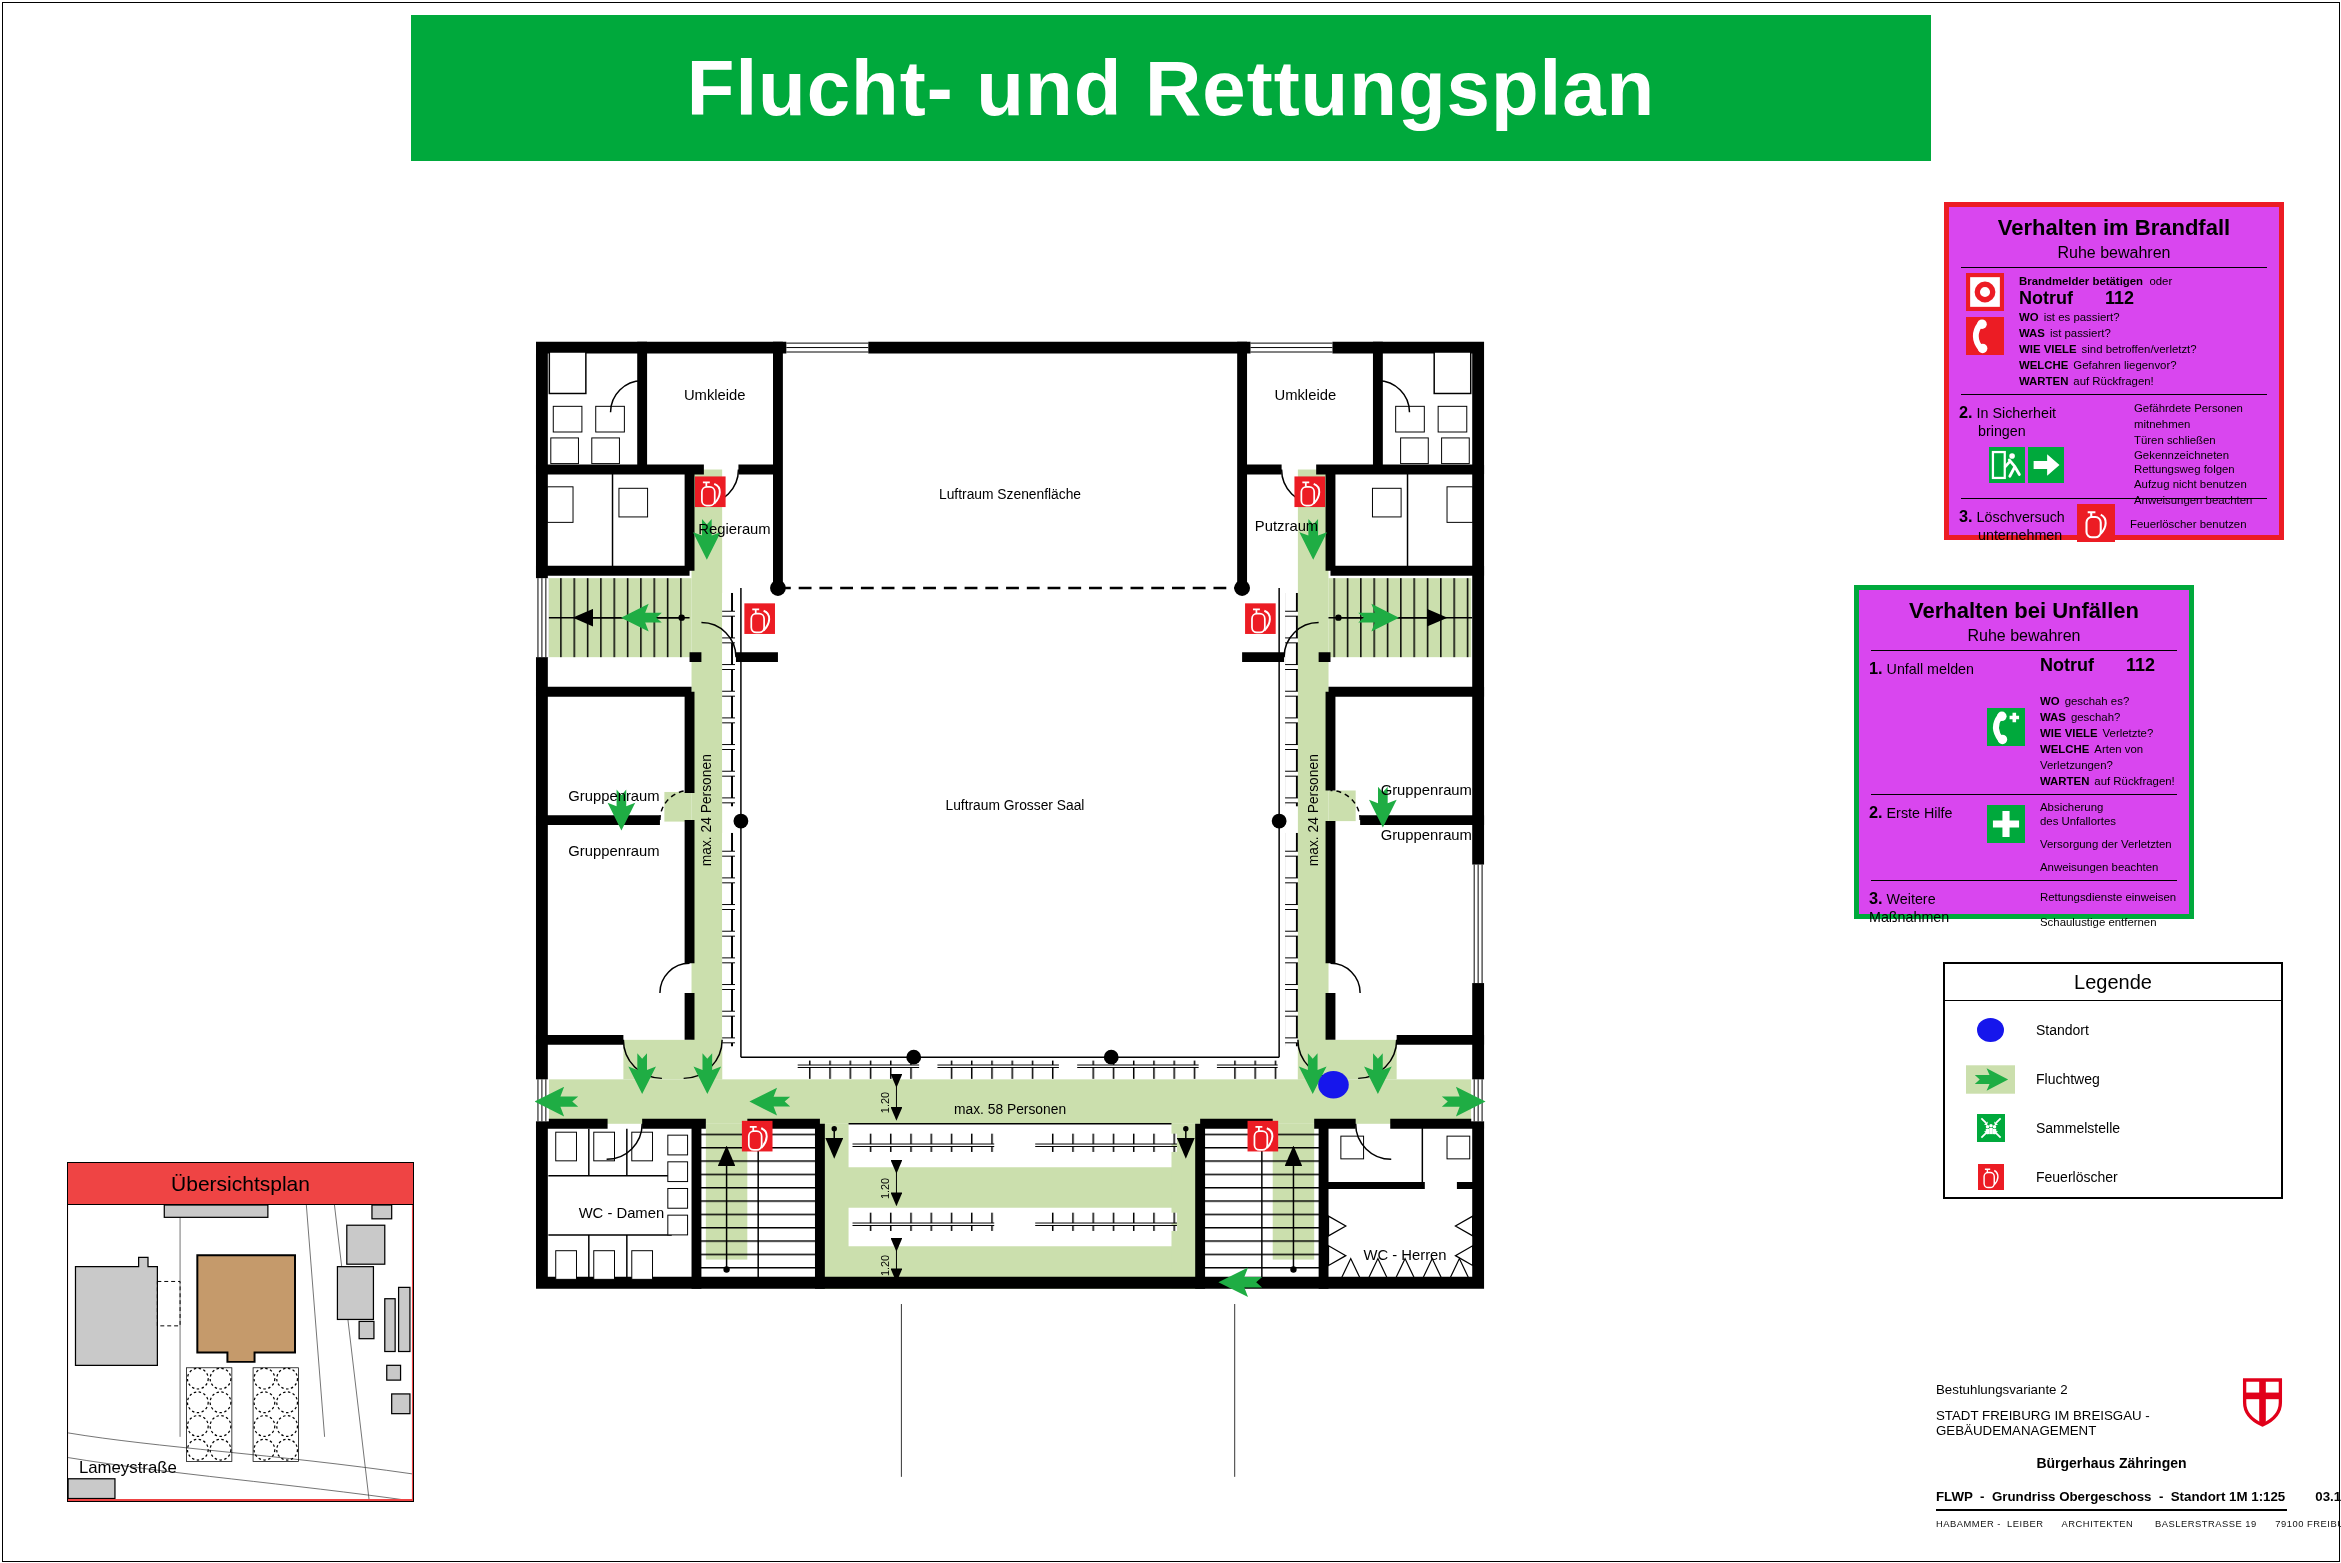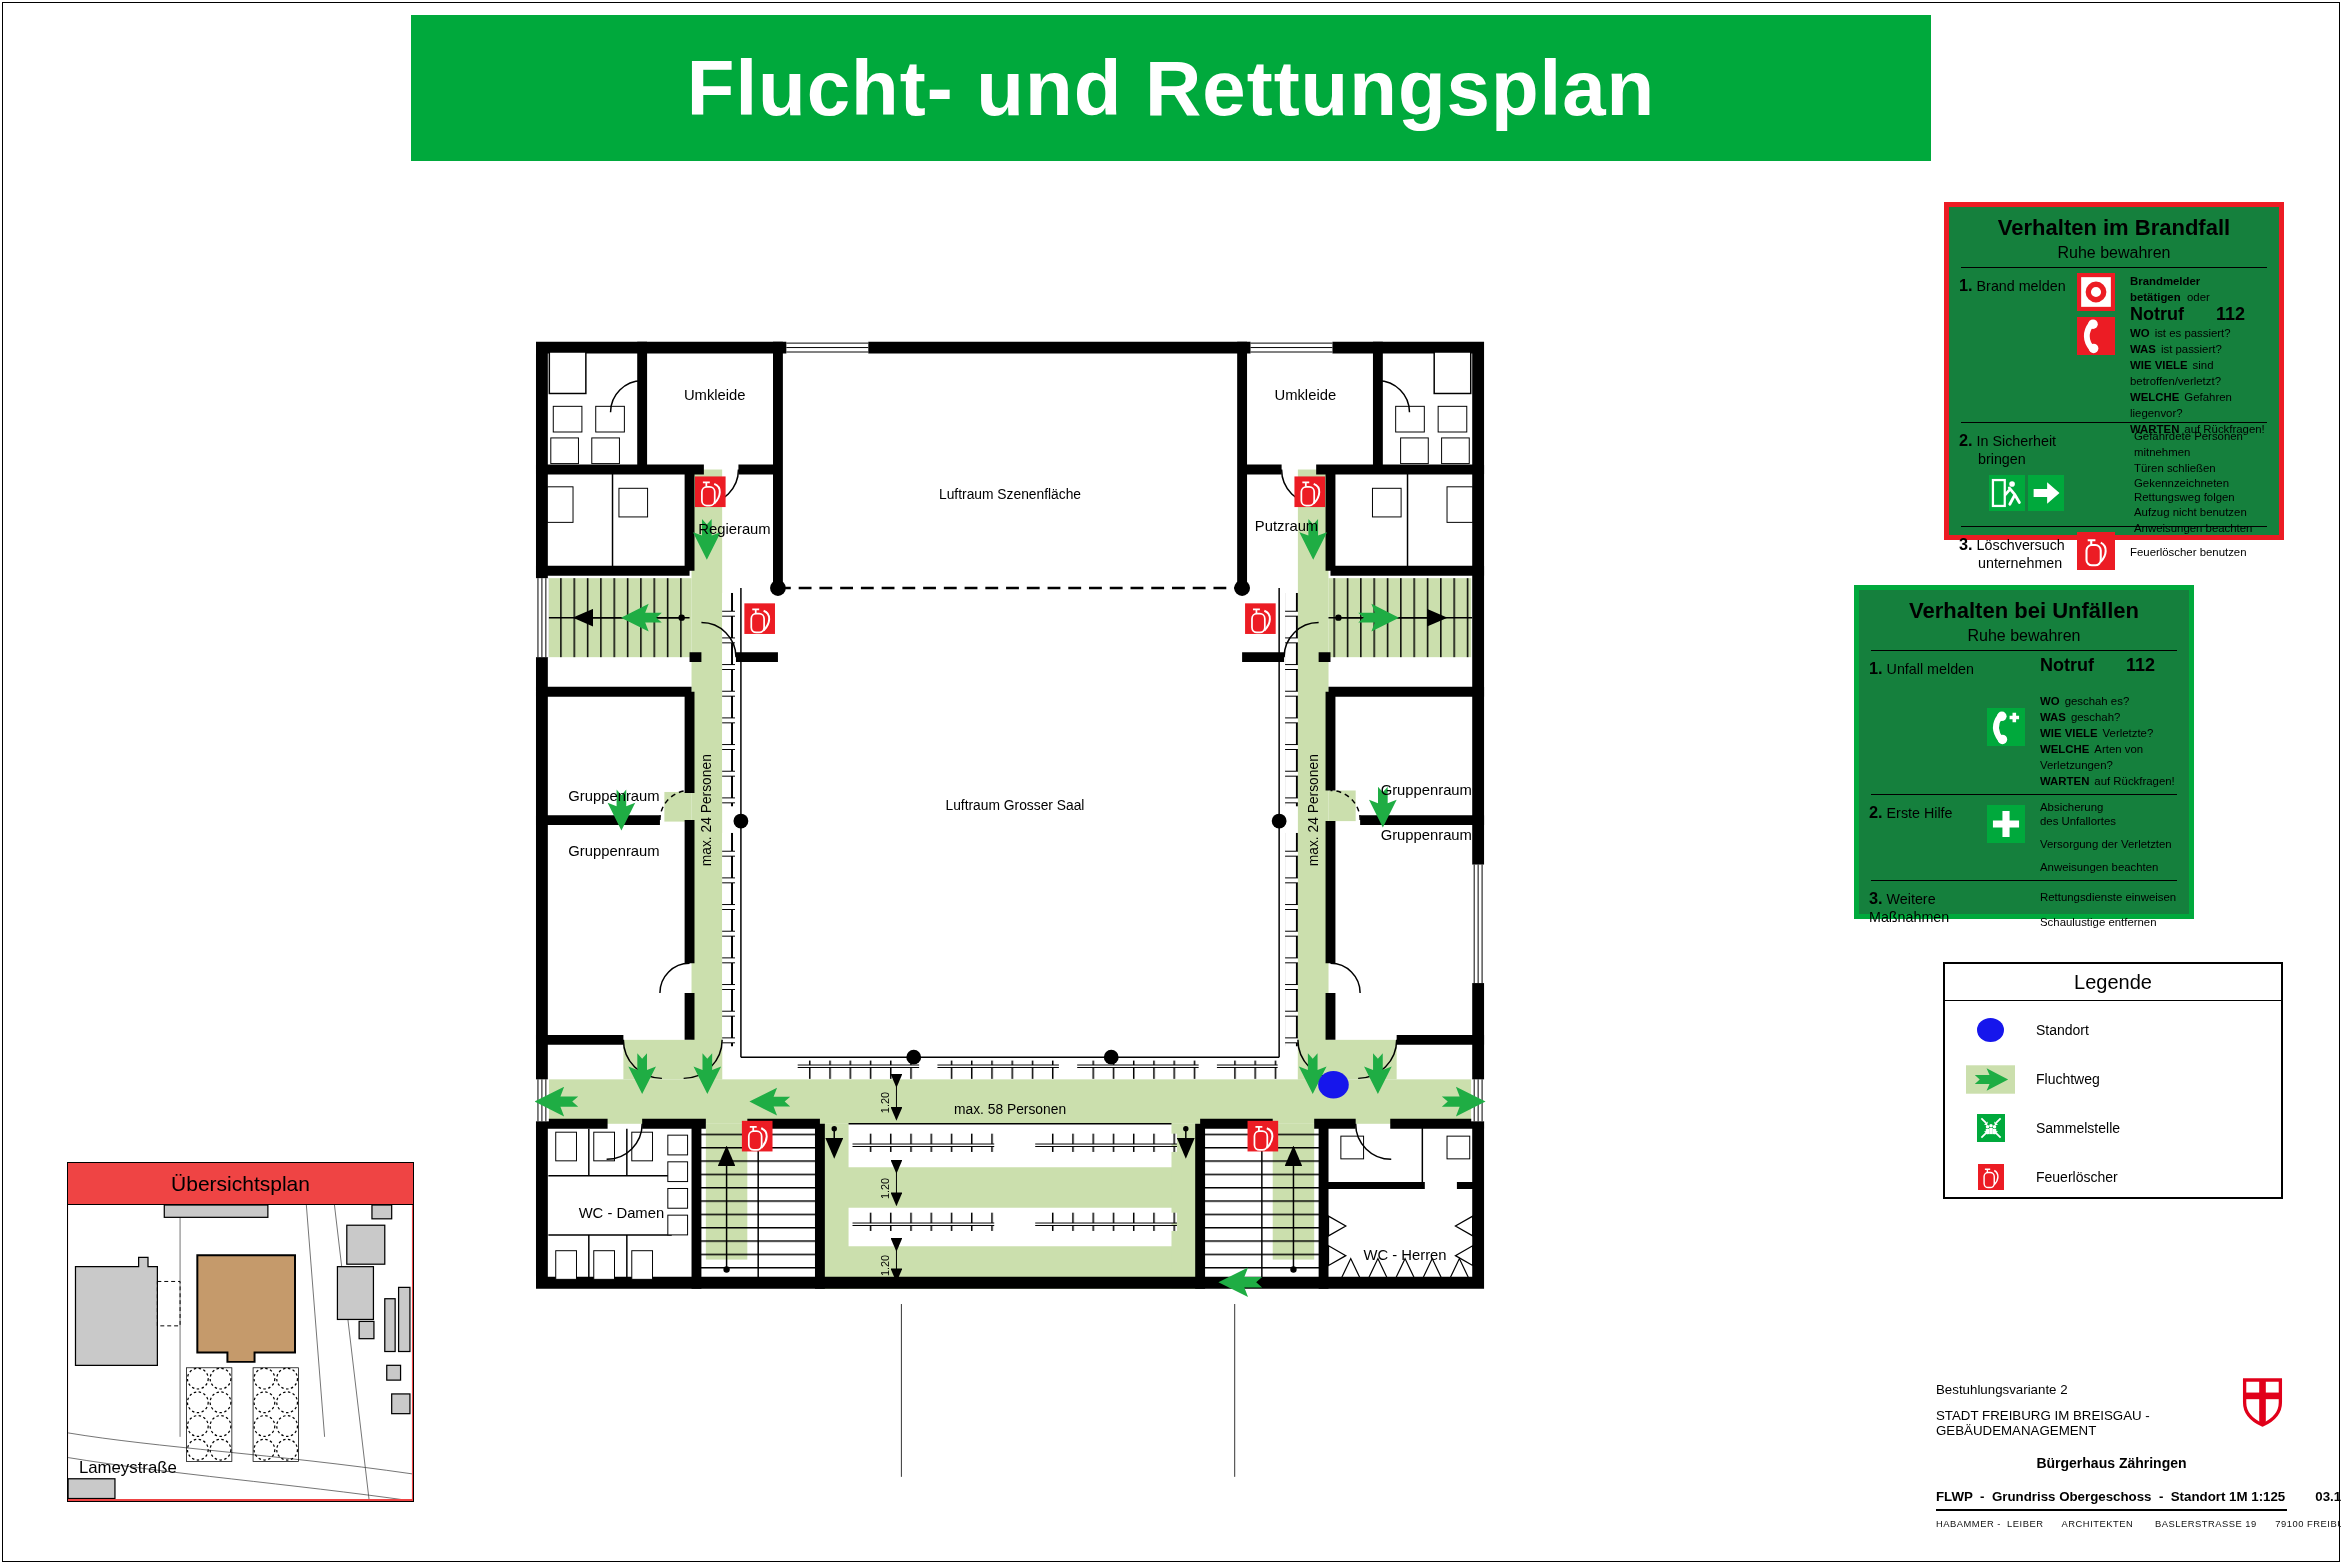--- a/index.html
+++ b/index.html
@@ -4,21 +4,21 @@
 <style>
   html,body{margin:0;padding:0;background:#e8e8e8;}
   #sheet{position:relative;width:2342px;height:1564px;background:#fff;
          font-family:"Liberation Sans",sans-serif;color:#000;overflow:hidden;}
   #frame{position:absolute;inset:2px;border:1px solid #000;pointer-events:none;}
   
   #banner{position:absolute;left:411px;top:15px;width:1520px;height:146px;
           display:flex;align-items:center;justify-content:center;}
   #banner .t{font-size:78px;font-weight:bold;color:#fff;letter-spacing:1px;white-space:nowrap;}
   
-  .notice{position:absolute;background:#15803d;display:flex;flex-direction:column;box-sizing:border-box;padding:3px 10px;}
+  .notice{position:absolute;background:#d946ef;display:flex;flex-direction:column;box-sizing:border-box;padding:3px 10px;}
   #fireBox{left:1944px;top:202px;width:340px;height:338px;border:5px solid #EC1C24;}
   #accBox {left:1854px;top:585px;width:340px;height:334px;border:5px solid #00A93C;}
   .notice .title{font-size:22px;font-weight:bold;text-align:center;margin-top:5px;}
   .notice .subtitle{font-size:16px;text-align:center;margin:3px 0 5px 0;}
   .sep{border-top:1.5px solid #000;margin:0 2px;}
   .step{display:flex;padding:5px 0;}
   .step .c1{width:111px;flex:none;font-size:14.3px;line-height:18px;padding-top:3px;}
   .step .c1 b{font-size:16.3px;}
   .step .c2{width:52px;flex:none;display:flex;flex-direction:column;gap:6px;align-items:center;}
   .step .c3{flex:1;padding-left:8px;font-size:11.4px;line-height:16px;}
@@ -310,22 +310,20 @@
       <text transform="translate(1800,2406) rotate(-90)" text-anchor="middle" font-size="22">1.20</text>
       <text transform="translate(1800,2562) rotate(-90)" text-anchor="middle" font-size="22">1.20</text>
     </g>
   </svg>
 
   <div id="fireBox" class="notice">
     <div class="title">Verhalten im Brandfall</div>
     <div class="subtitle">Ruhe bewahren</div>
     <div class="sep"></div>
     <div class="step" style="height:144px">
-      <div class="c1"><b>1.</b>
-        <span>Brand melden</span></div>
       <div class="c2">
         <svg class="picto" width="38" height="38" viewBox="0 0 64 64">
           <rect width="64" height="64" fill="#EC1C24"></rect>
             <rect x="7" y="7" width="50" height="50" fill="#fff"></rect>
           <circle cx="32" cy="32" r="13" fill="none" stroke="#EC1C24" stroke-width="9"></circle>
         </svg>
         <svg class="picto" width="38" height="38" viewBox="0 0 64 64">
           <rect width="64" height="64" fill="#EC1C24"></rect>
           <path d="M24 12 C14 25 14 40 25 53" stroke="#fff" stroke-width="10" fill="none" stroke-linecap="round"></path>
           <circle cx="27" cy="12" r="8" fill="#fff"></circle>

